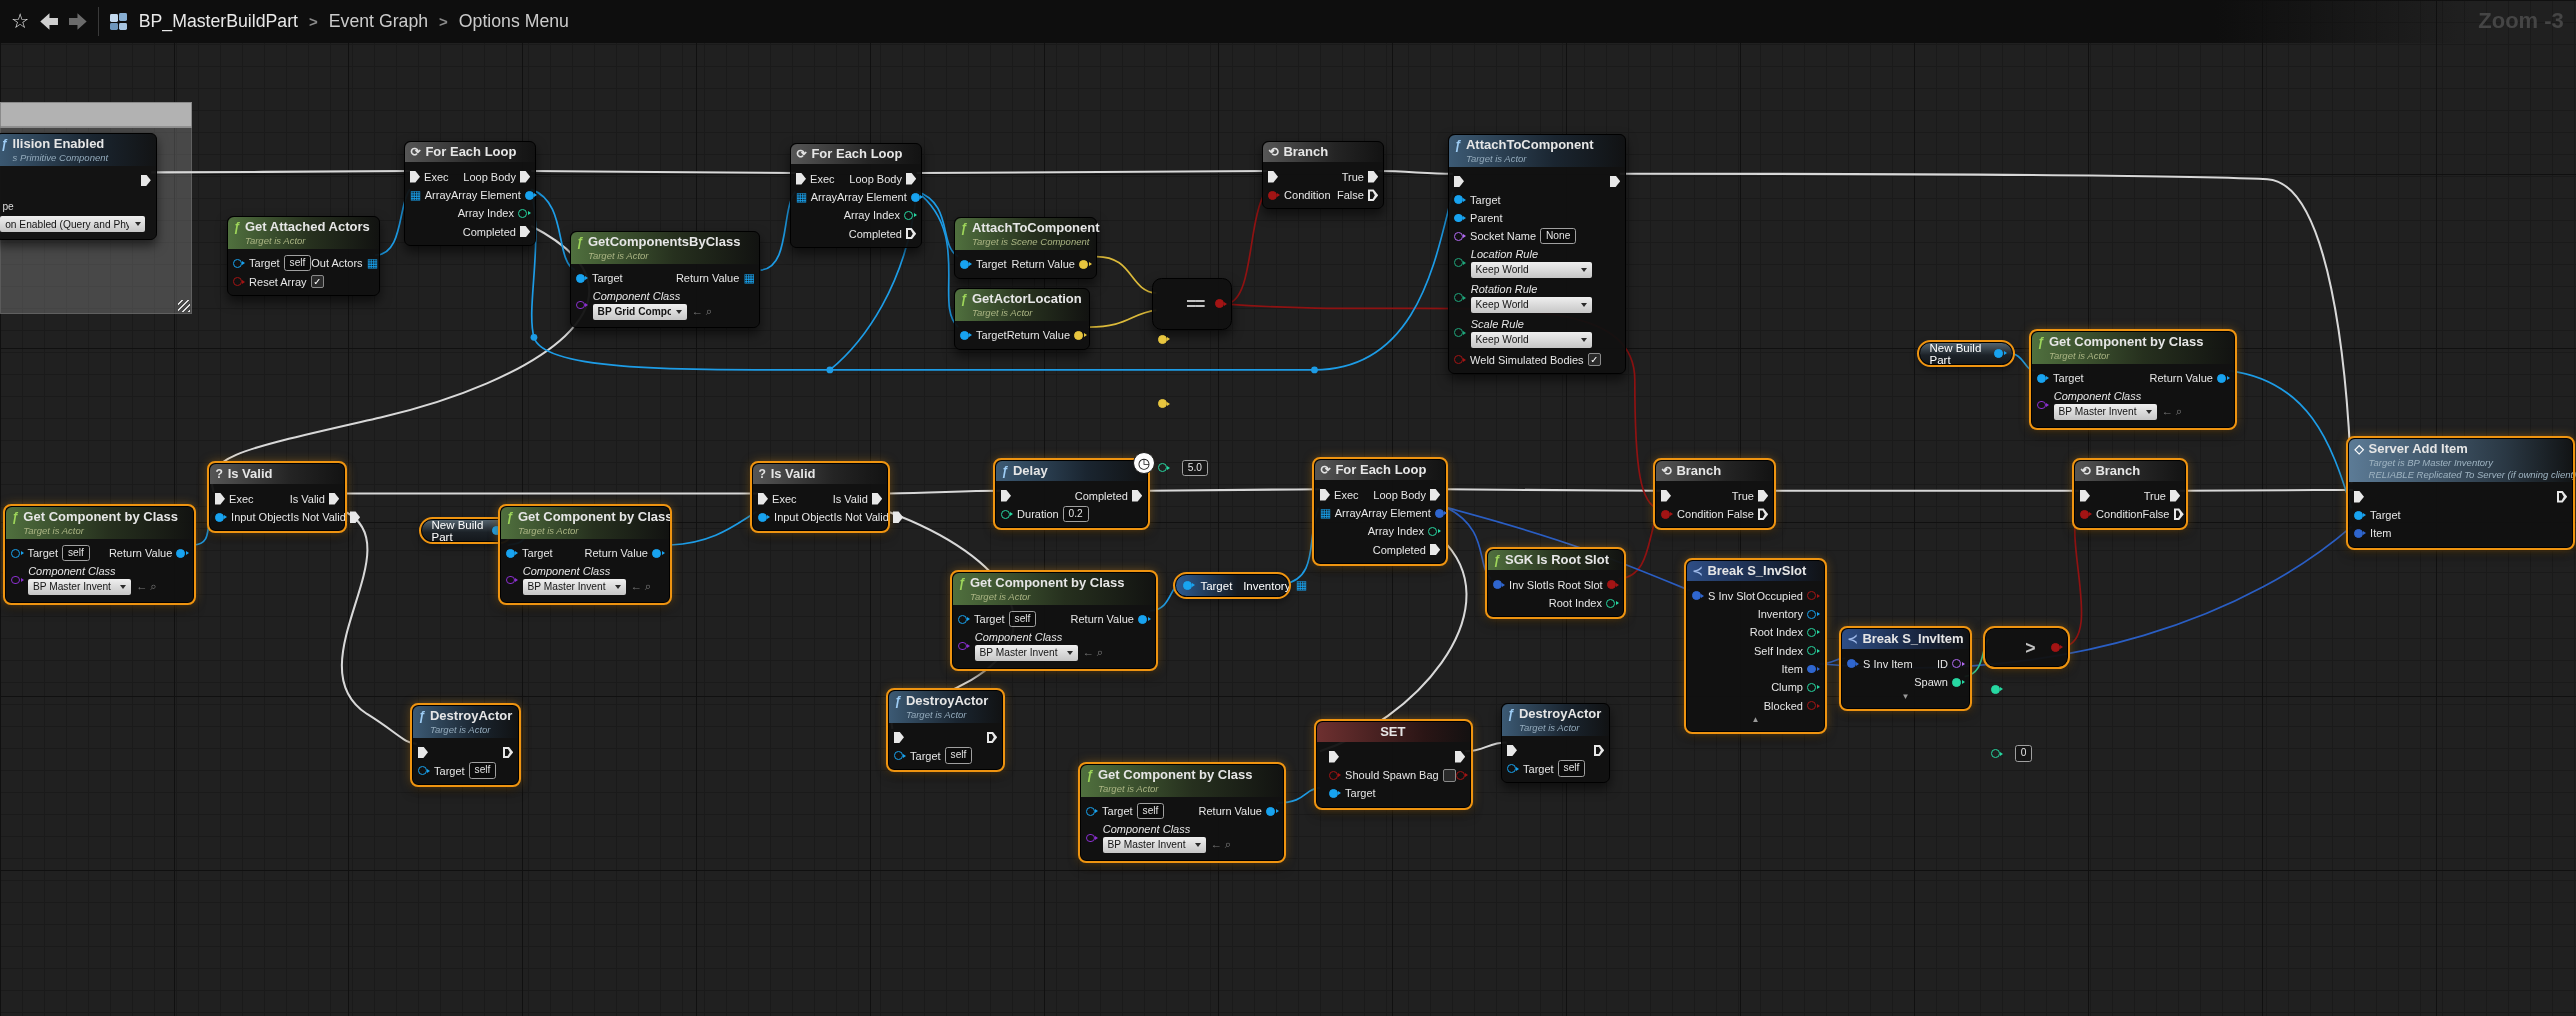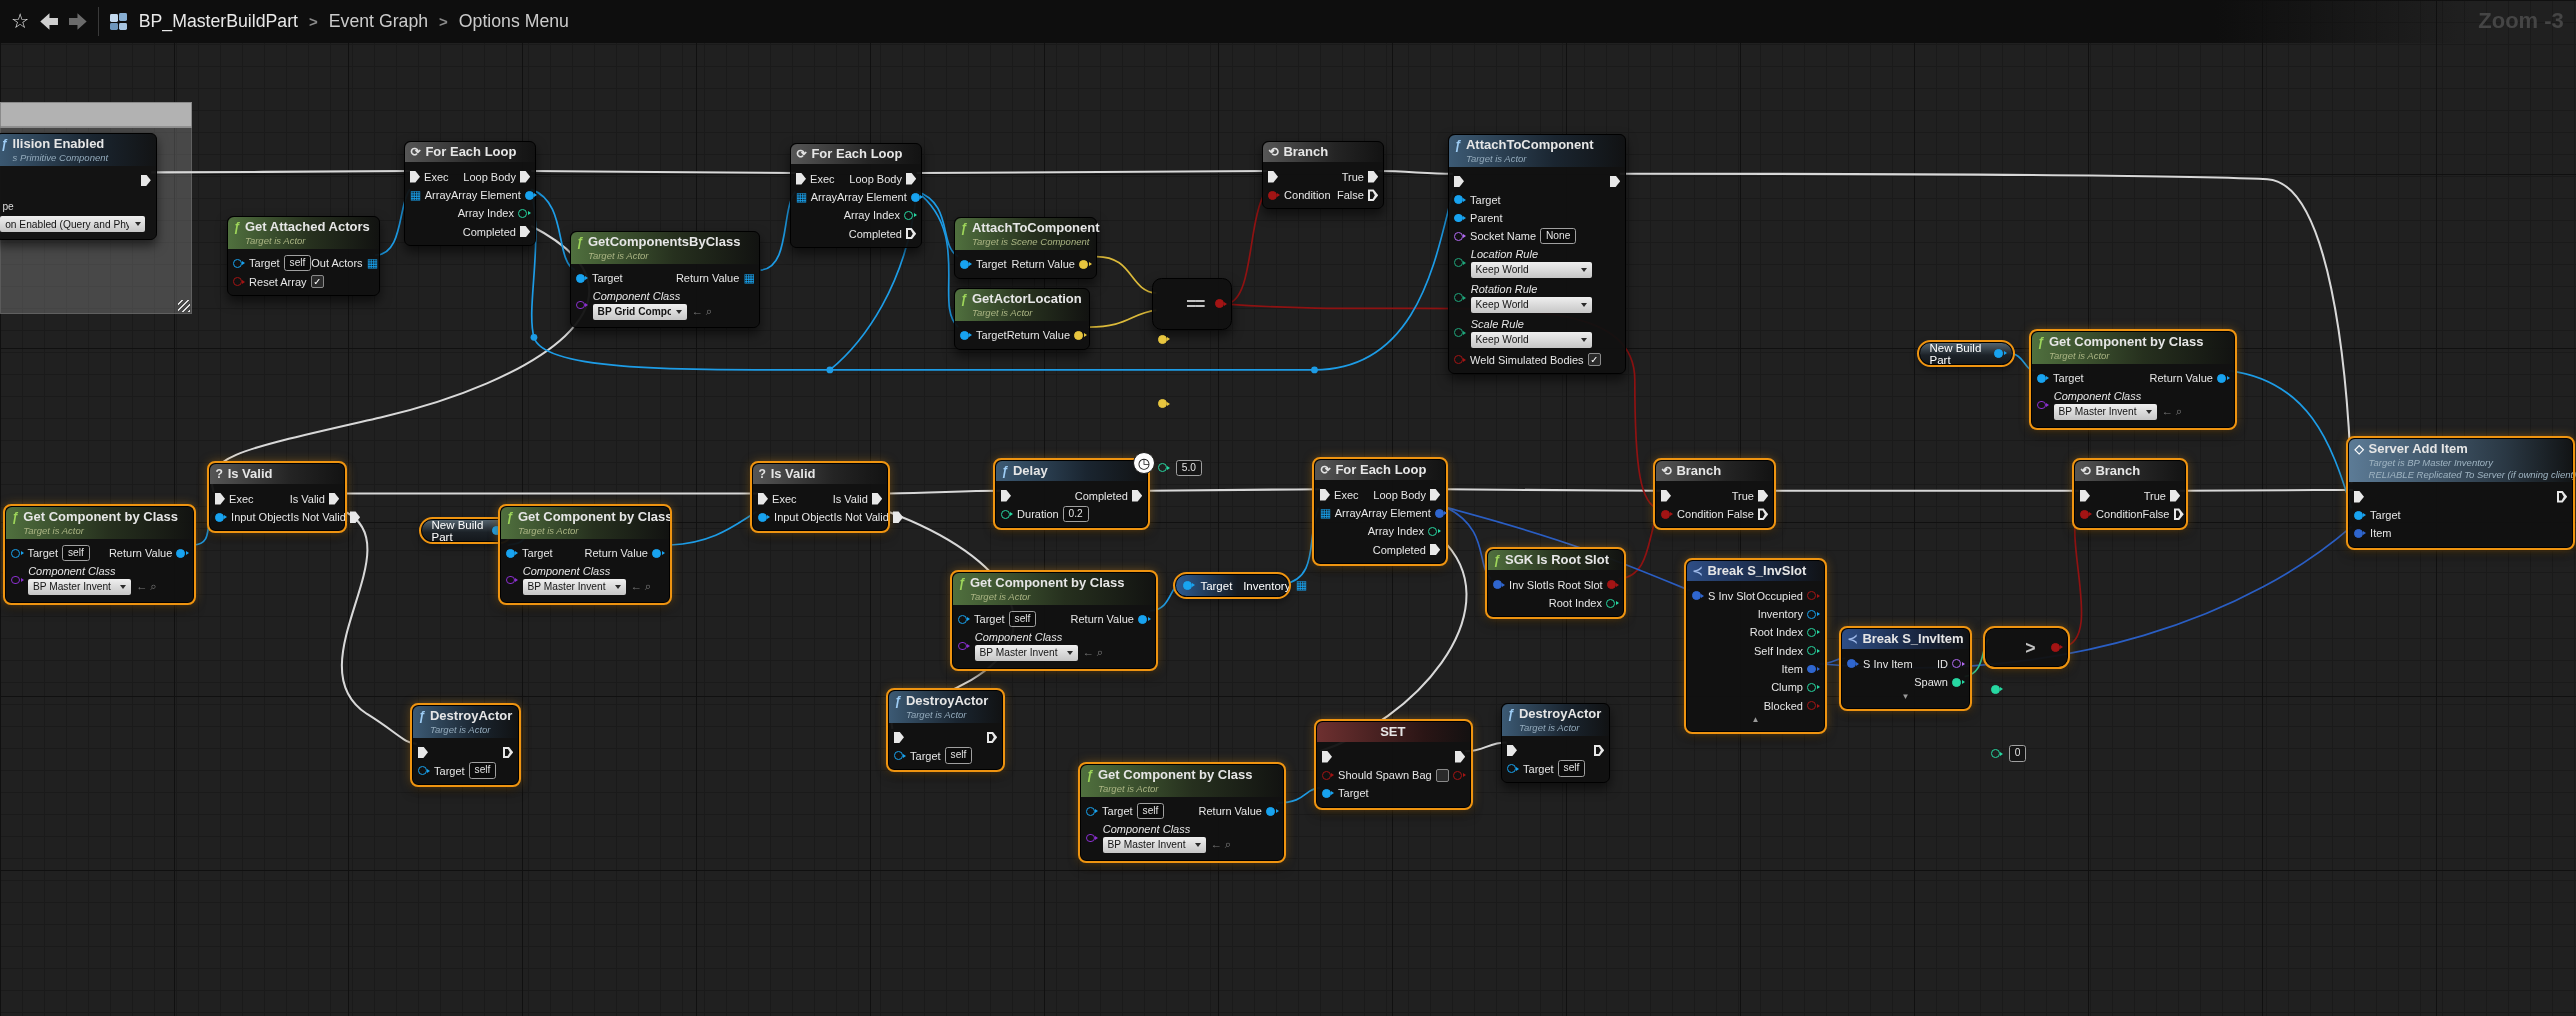--- a/index.html
+++ b/index.html
@@ -82,21 +82,21 @@
   .fbox{border:1px solid #a0a0a0;border-radius:2.7px;padding:0 4.8px;font-size:10.2px;color:#e2e2e2;
     background:rgba(0,0,0,.3);height:14.3px;line-height:14.3px;}
   .fcheck{width:13px;height:13px;border:1.4px solid #8a8a8a;border-radius:2px;background:#2a2a2a;
     display:inline-flex;align-items:center;justify-content:center;font-size:9.5px;color:#fff;box-sizing:border-box;}
   .fdd{background:linear-gradient(#efefef,#c6c6c6);color:#141414;border-radius:2px;padding:0 4.8px;height:15.6px;
     display:inline-flex;align-items:center;gap:5.4px;font-size:10.2px;white-space:nowrap;overflow:hidden;box-sizing:border-box;}
   .fdd .caret{width:0;height:0;border-left:3.4px solid transparent;border-right:3.4px solid transparent;border-top:4.1px solid #2a2a2a;flex:0 0 auto;margin-left:auto;}
   .ddicons{color:#777;font-size:11.5px;display:inline-flex;gap:2.7px;}
   
   .compact{border-radius:9.5px;}
-  .compact .crow{display:flex;align-items:center;height:16.3px;padding:0 4.8px;gap:6px;margin-top:48px;}
+  .compact .crow{display:flex;align-items:center;height:16.3px;padding:0 4.8px;gap:12px;margin-top:48px;}
   .compact .glyph{position:absolute;left:54%;top:50%;transform:translate(-50%,-50%);
     font-size:17.7px;font-weight:bold;color:#c2c2c2;letter-spacing:-1.4px;}
   .compact .outp{position:absolute;right:4.1px;top:50%;transform:translateY(-50%);}
   
   .pill{position:absolute;z-index:5;height:23px;border-radius:11.5px;display:flex;align-items:center;gap:5.4px;
     padding:0 5.4px 0 9.5px;border:0.7px solid #000;color:#fff;font-size:11.5px;box-sizing:border-box;
     background:linear-gradient(180deg,#55646f,#1c2228 58%,#14181c);box-shadow:0 4.1px 8.1px rgba(0,0,0,.5);}
   .pill.sel{outline:2px solid #ef9410;outline-offset:0.7px;}
   .pill2{padding:0 6.8px;background:linear-gradient(90deg,#2d5c93,#161b22 55%,#12161a);}
   svg#wires{position:absolute;top:0;left:0;z-index:2;}
@@ -1316,21 +1316,21 @@
             </div>
           </div>
         </div>
       </div>
       <div class="node sel" style="left: 1316px; top: 721px; width: 155px; padding-bottom: 4.1px; box-sizing: border-box;">
         <div class="hdr hdr-set">
           <div>
             <div class="ttl">SET</div>
           </div>
         </div>
-        <div style="padding-top: 5.4px;">
+        <div style="padding-top: 5.4px; margin-left: 7px;">
           <div class="row">
             <div class="rl">
               <span style="display: inline-flex; align-items: center;">
                 <div class="pexec"></div>
               </span>
             </div>
             <div class="rr">
               <span style="display: inline-flex; align-items: center;">
                 <div class="pexec"></div>
               </span>

